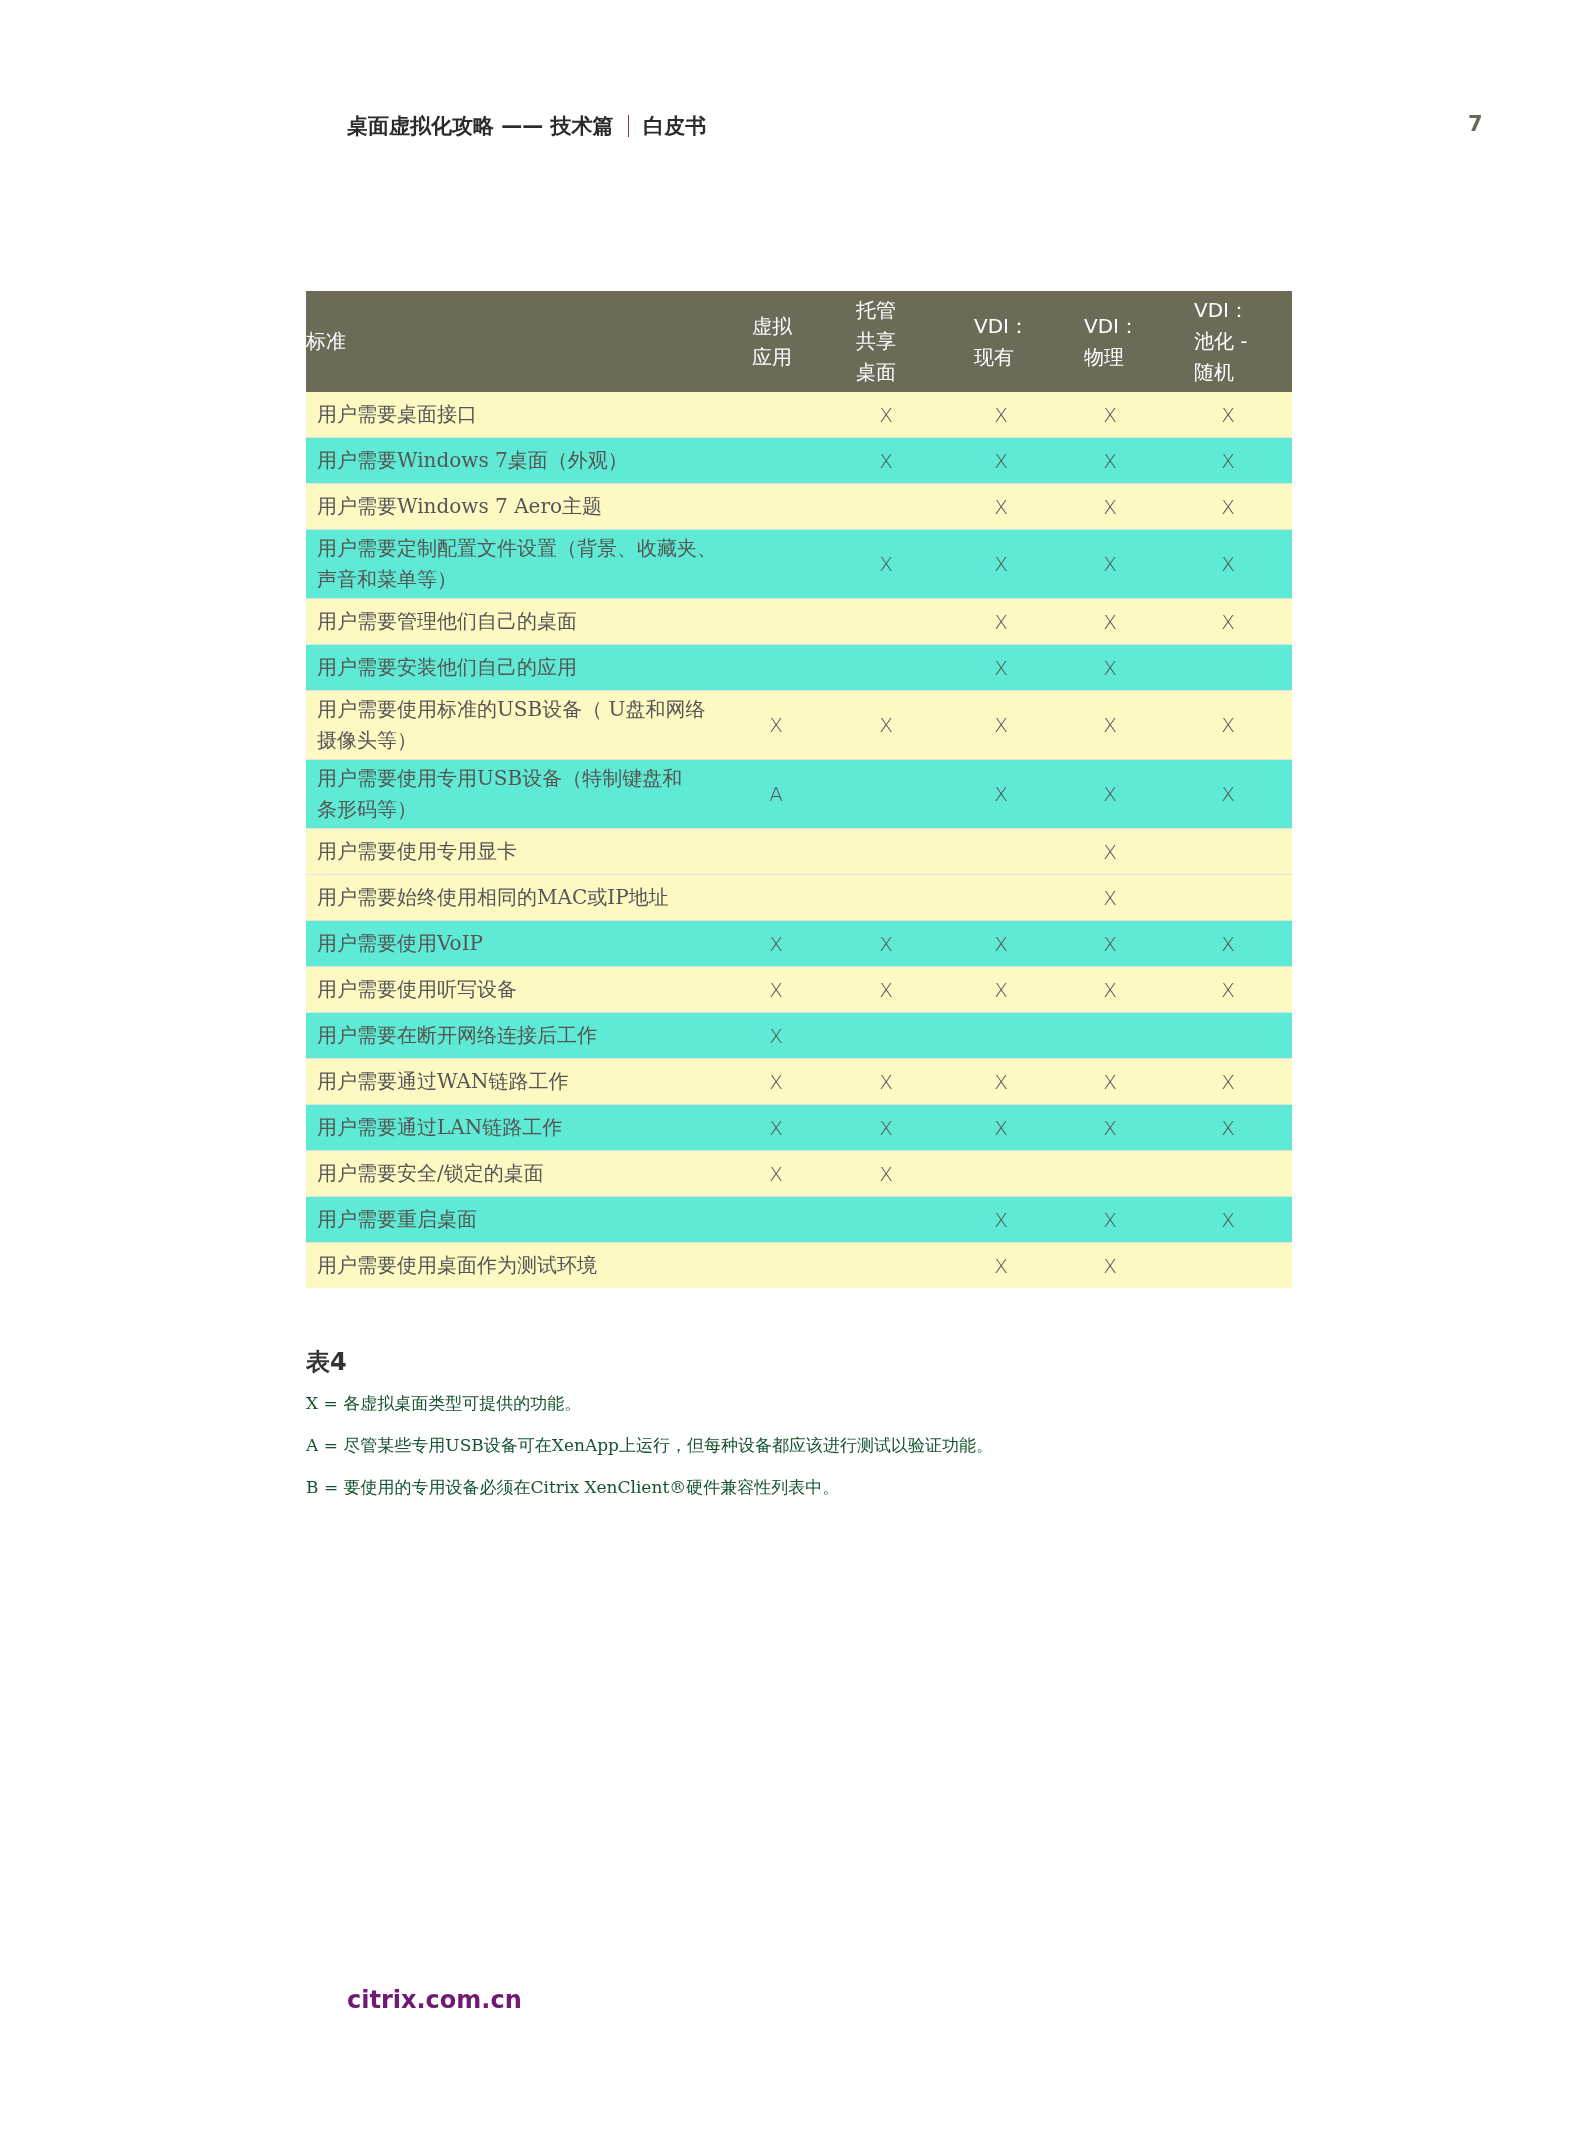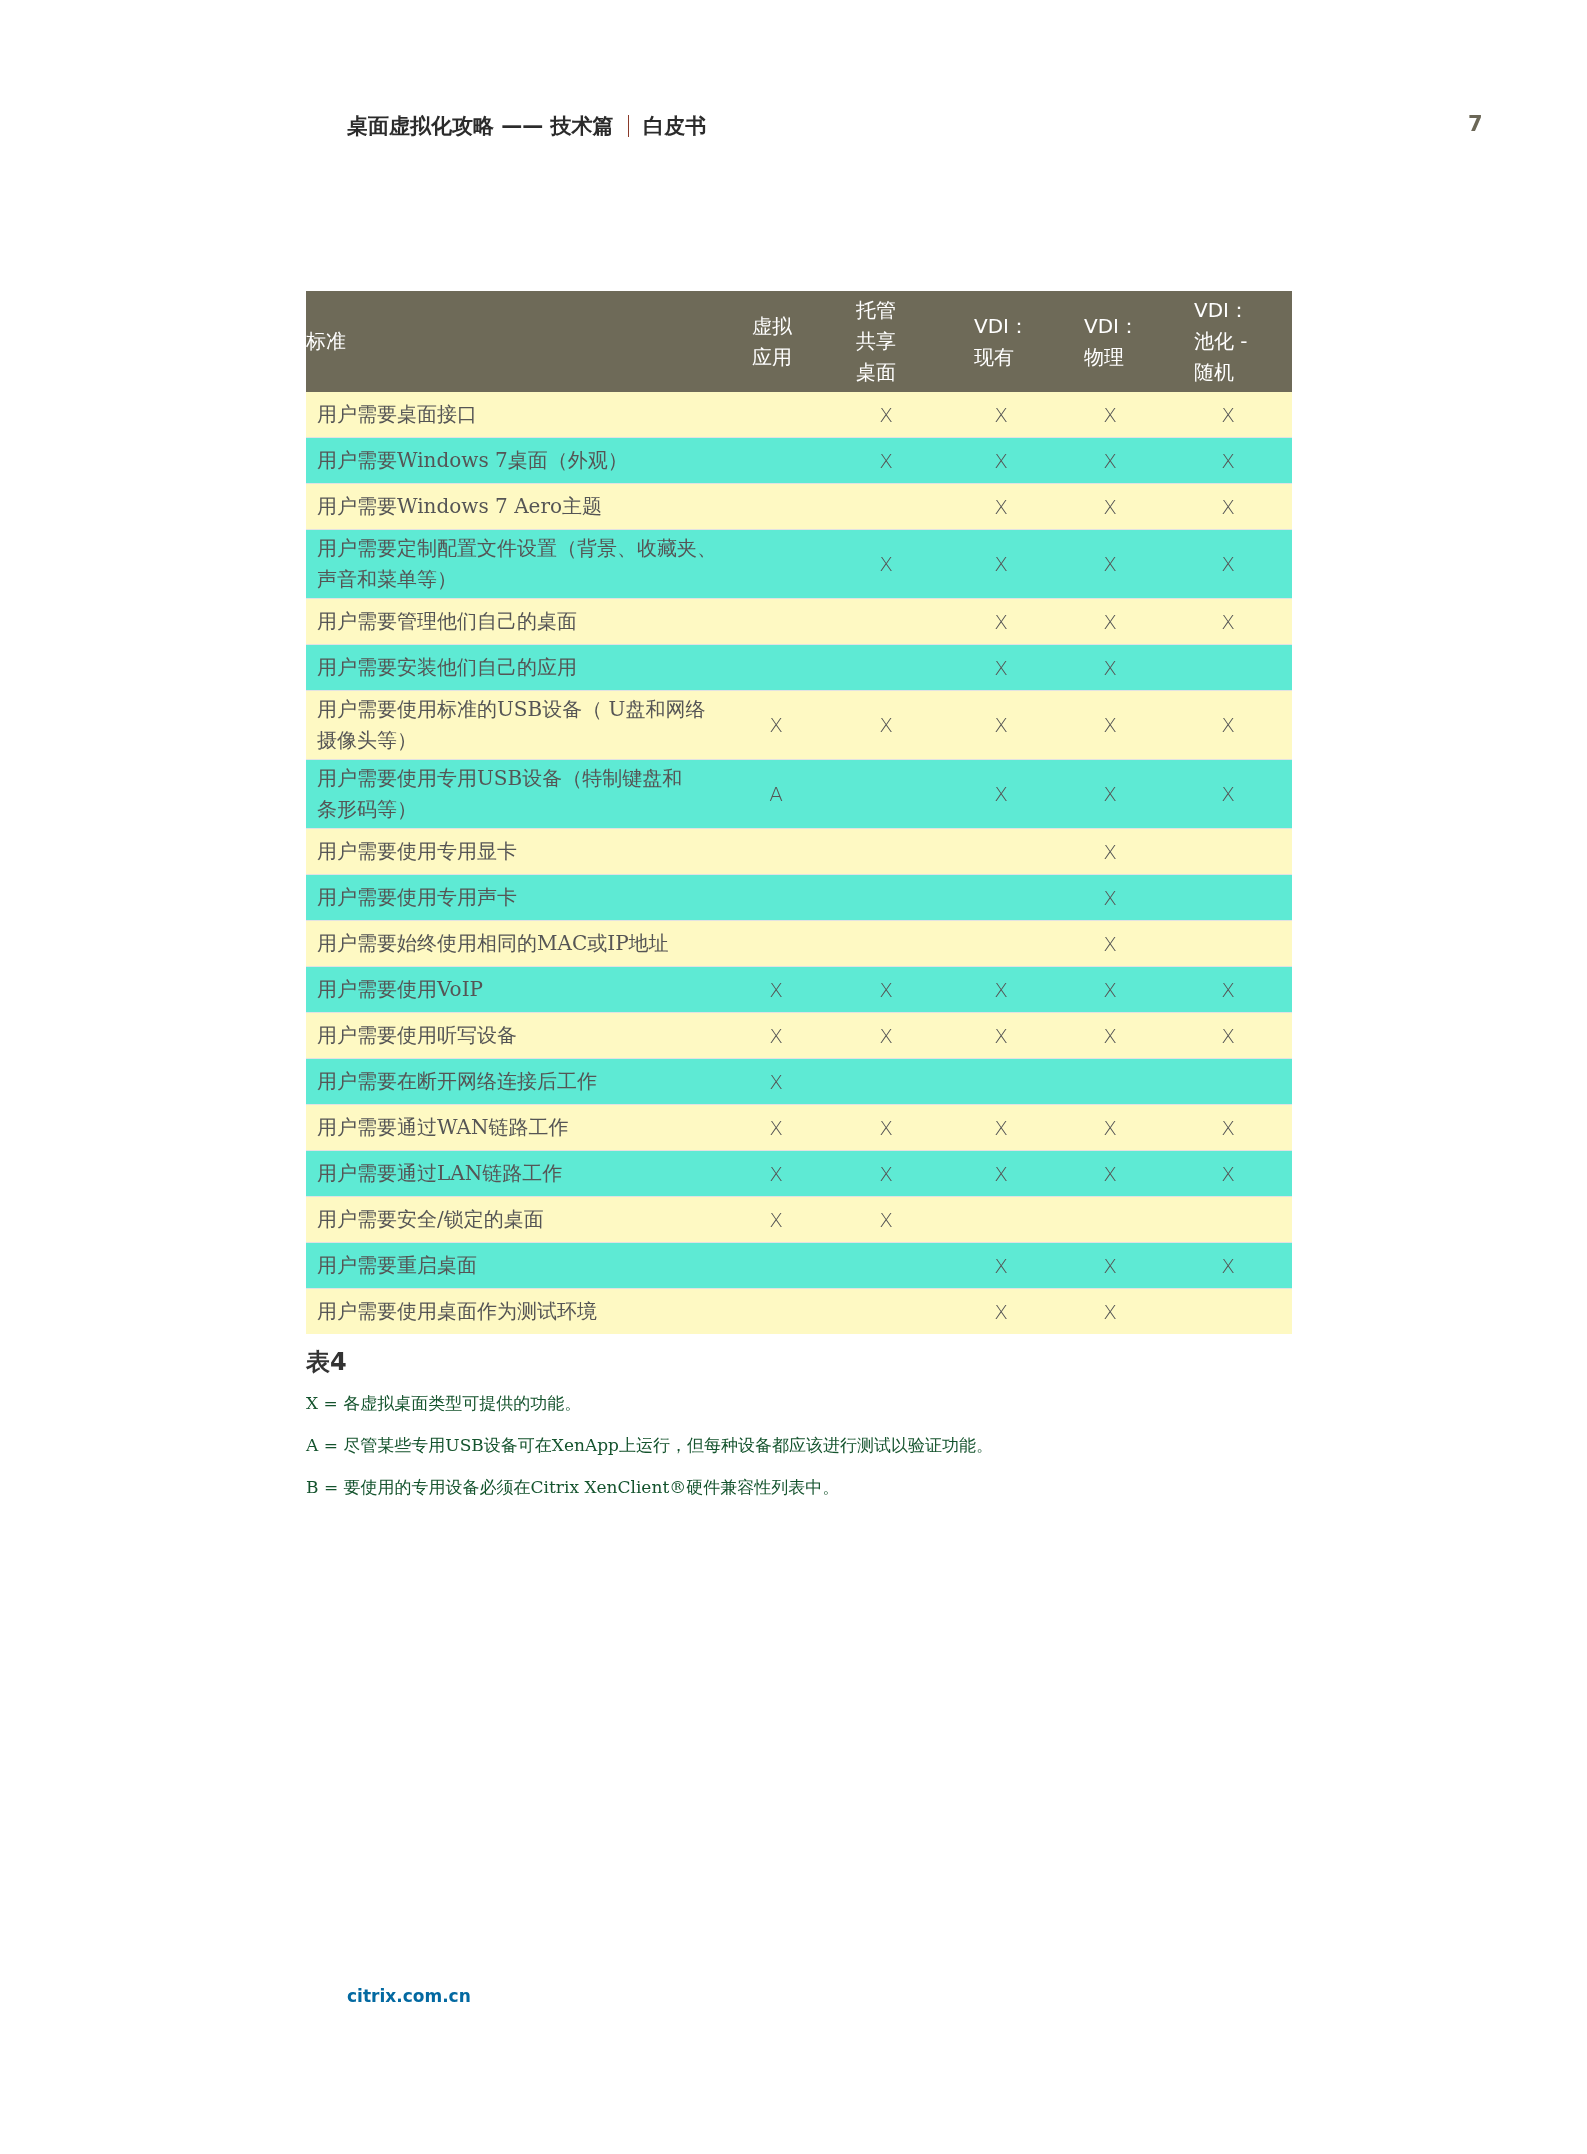--- a/index.html
+++ b/index.html
@@ -14,21 +14,21 @@
   table.matrix th.col { text-align: left; }
   table.matrix td { font-size: 20px; color: #555555; height: 45px; padding: 0; vertical-align: middle; font-family: "DejaVu Serif", "Liberation Serif", serif; }
   table.matrix td.crit { padding-left: 11px; line-height: 31px; }
   table.matrix td.mark { text-align: center; font-family: "DejaVu Sans", "Liberation Sans", sans-serif; font-weight: 300; }
   table.matrix tr.tall td { height: 68px; }
   table.matrix tr.light td { background: #fef9c3; }
   table.matrix tr.dark td { background: #5eead4; }
   table.matrix tr + tr td { border-top: 1px solid #e2e2e2; }
   .caption { position: absolute; left: 306px; top: 1346px; font-size: 24px; font-weight: bold; color: #333333; }
   .note { position: absolute; left: 306px; font-size: 17px; color: #14532d; font-family: "DejaVu Serif", "Liberation Serif", serif; white-space: nowrap; }
-  .footer { position: absolute; left: 347px; top: 1986px; font-size: 17px; font-weight: bold; color: #0369a1; }
+  .footer { position: absolute; left: 347px; top: 1986px; font-size: 24px; font-weight: bold; color: #701a75; }
   .col-h span { display: block; }
 </style>
 </head>
 <body>
 
 <div class="header-title">
   <span>桌面虚拟化攻略 —— 技术篇</span><span class="sep"></span><span>白皮书</span>
 </div>
 <div class="page-number">7</div>
 
@@ -155,30 +155,20 @@
       <tr class="light">
         <td class="crit">
           <div>用户需要使用专用显卡</div>
         </td>
         <td class="mark"></td>
         <td class="mark"></td>
         <td class="mark"></td>
         <td class="mark">X</td>
         <td class="mark"></td>
       </tr>
-      <tr class="dark">
-        <td class="crit">
-          <div>用户需要使用专用声卡</div>
-        </td>
-        <td class="mark"></td>
-        <td class="mark"></td>
-        <td class="mark"></td>
-        <td class="mark">X</td>
-        <td class="mark"></td>
-      </tr>
       <tr class="light">
         <td class="crit">
           <div>用户需要始终使用相同的MAC或IP地址</div>
         </td>
         <td class="mark"></td>
         <td class="mark"></td>
         <td class="mark"></td>
         <td class="mark">X</td>
         <td class="mark"></td>
       </tr>

